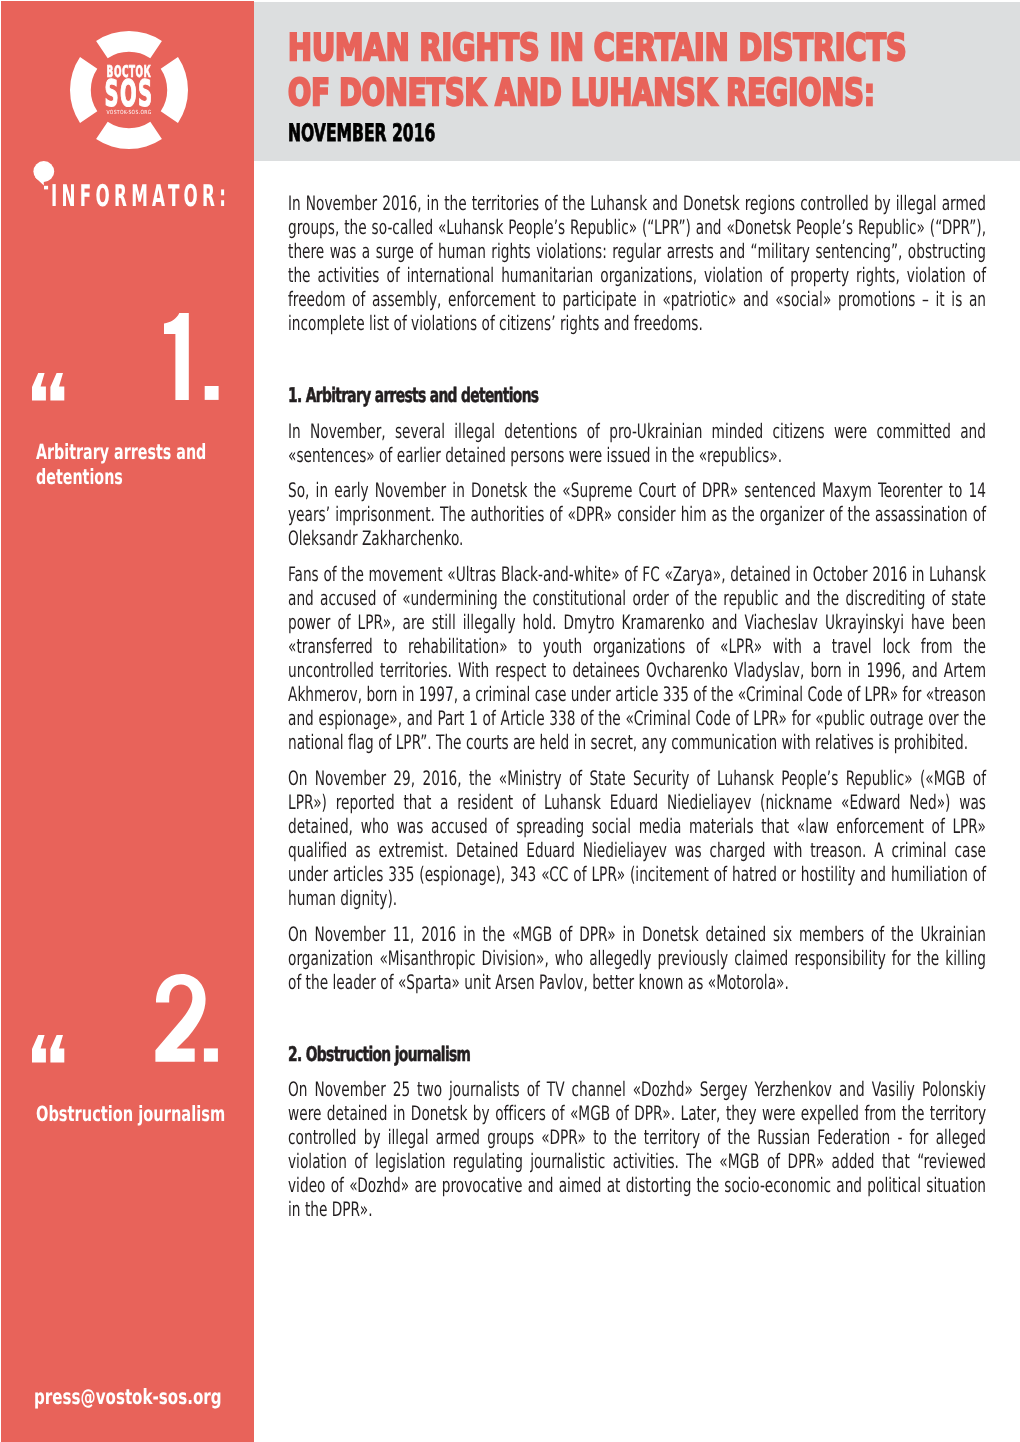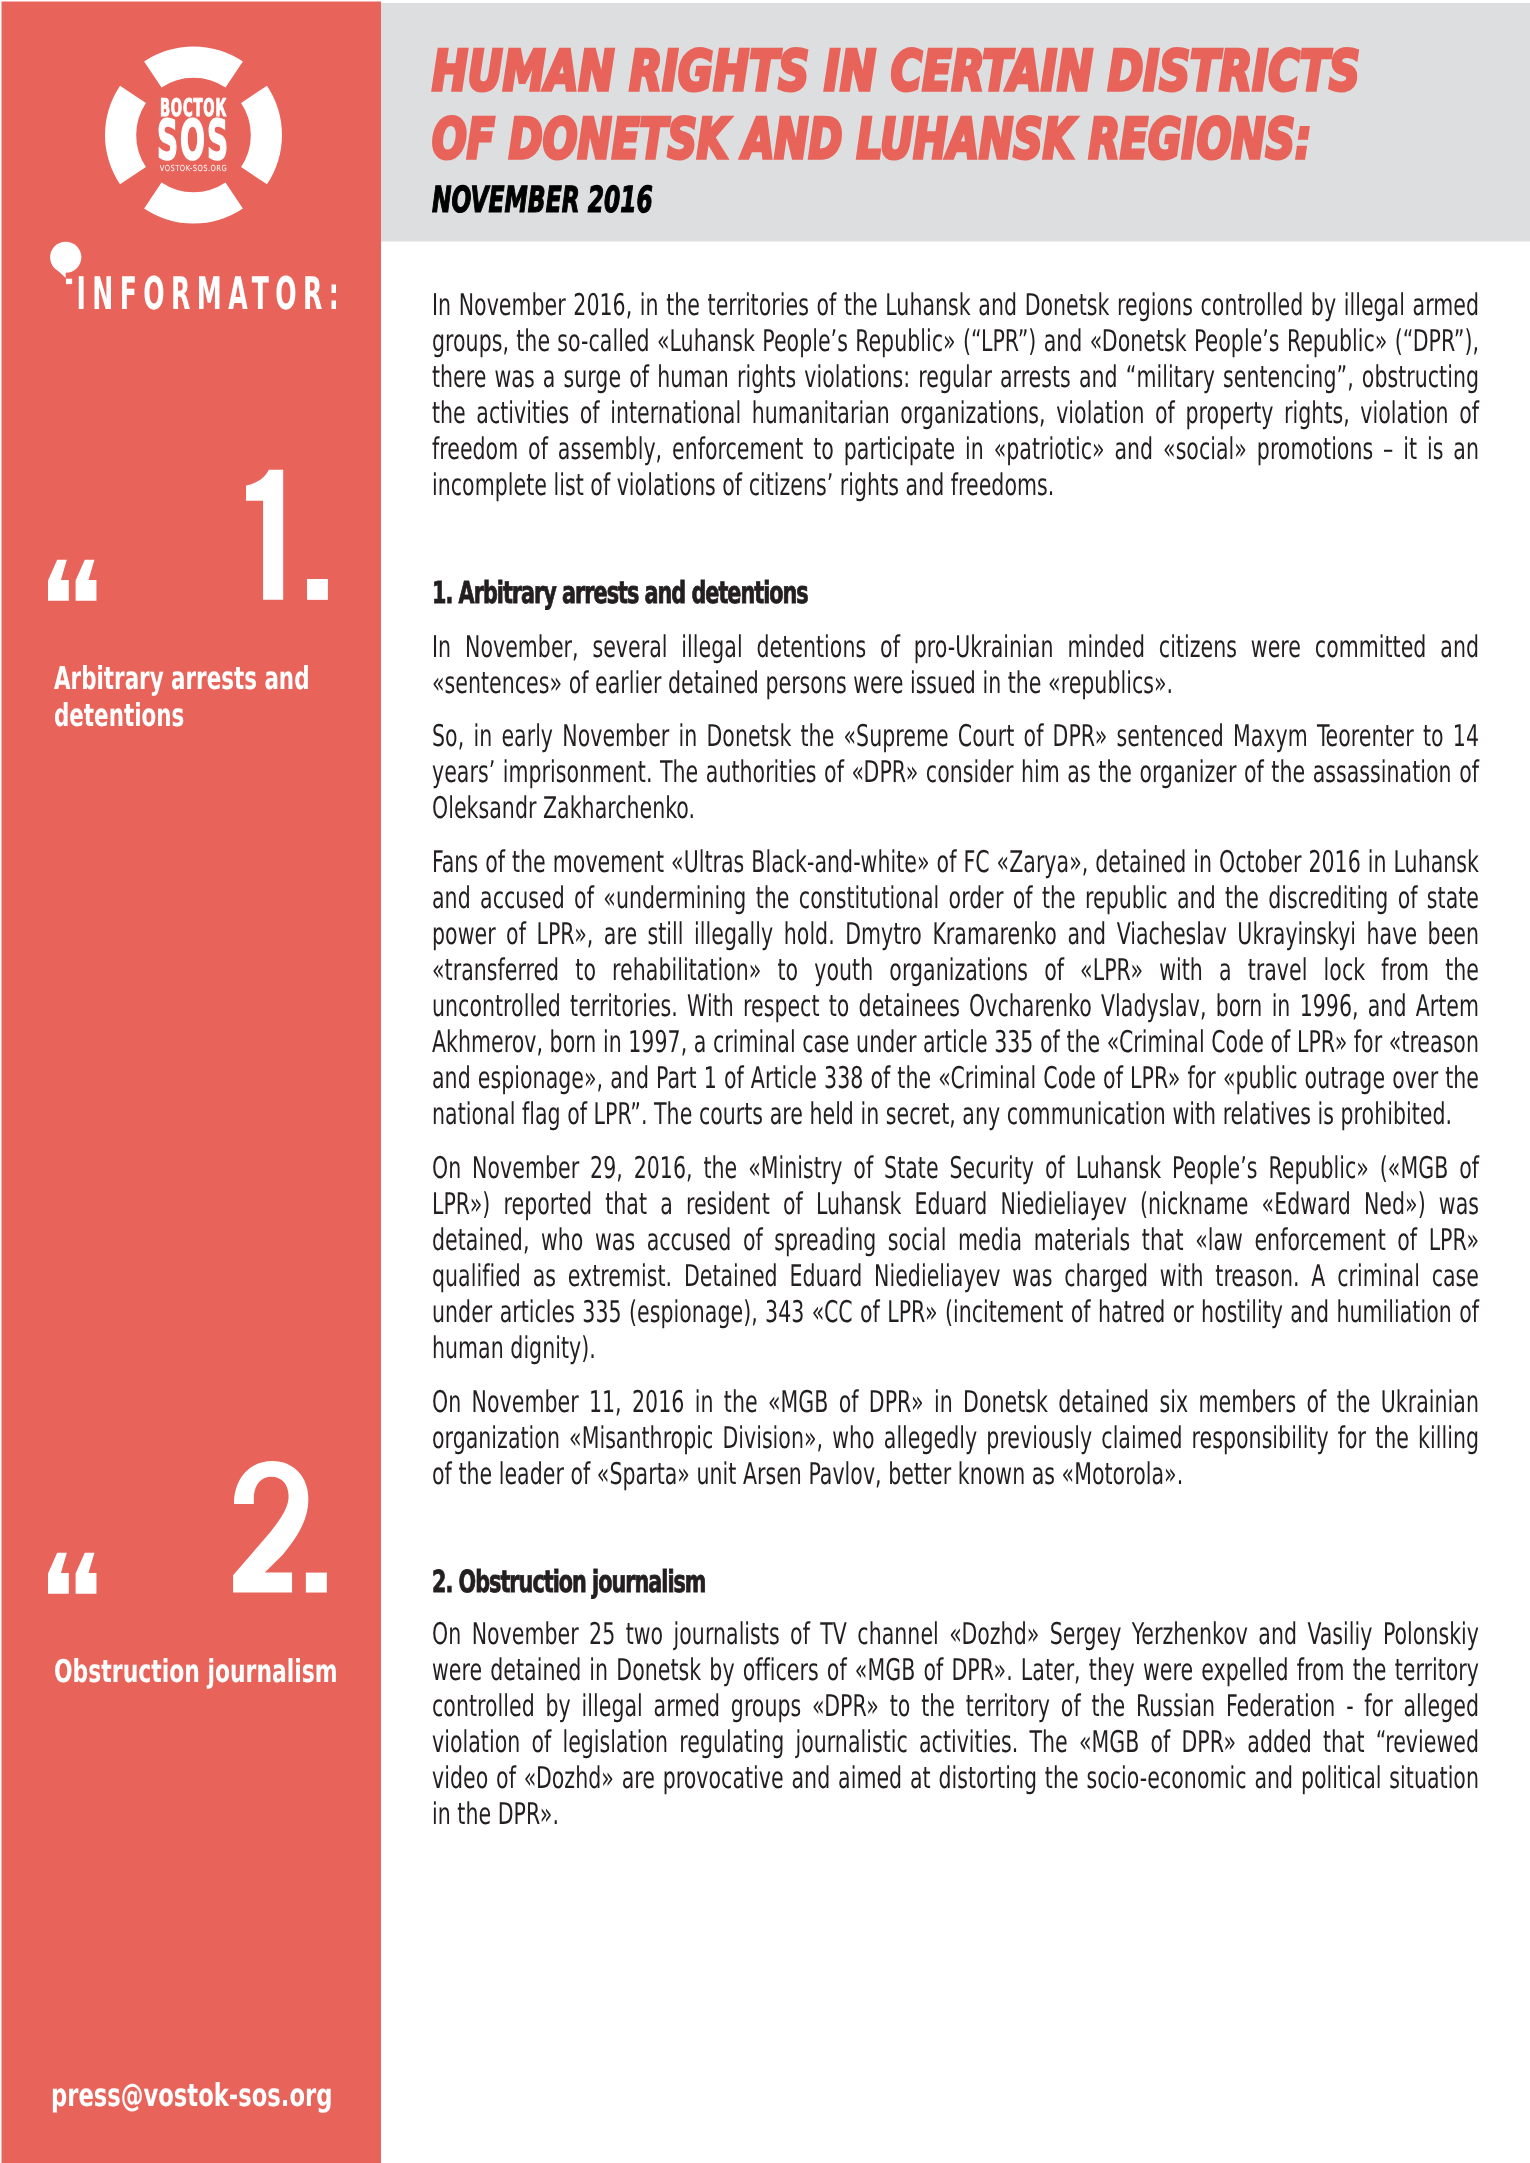--- a/index.html
+++ b/index.html
@@ -26,21 +26,21 @@
   .mark{position:absolute;left:0;width:254px;}
   .quote{position:absolute;}
   .quote svg{display:block;}
   .num{position:absolute;}
   .num svg{display:block;}
   .mlabel{position:absolute;color:#fff;font-weight:bold;font-size:21px;line-height:25px;transform:scaleX(0.762);transform-origin:left top;width:300px;filter:opacity(99.9%);}
 
   .email{position:absolute;left:33px;top:1386px;color:#fff;font-weight:bold;font-size:21px;line-height:21px;transform:scaleX(0.80);transform-origin:left top;white-space:nowrap;filter:opacity(99.9%);}
 
   
-  .header{position:absolute;left:254px;top:1.5px;width:766px;height:159.5px;background:#DCDEDF;font-style:italic;}
+  .header{position:absolute;left:254px;top:1.5px;width:766px;height:159.5px;background:#DCDEDF;}
   .tline{position:absolute;left:34px;color:#E8635A;font-weight:bold;font-size:37px;line-height:40px;white-space:nowrap;transform-origin:left top;filter:opacity(99.9%);-webkit-text-stroke:2.3px #E8635A;}
   .t1{top:26.1px;transform:scaleX(0.858);}
   .t2{top:71.2px;transform:scaleX(0.818);}
   .subtitle{position:absolute;left:34px;top:118.3px;color:#000;font-weight:bold;font-size:24px;line-height:26px;white-space:nowrap;transform:scaleX(0.722);transform-origin:left top;filter:opacity(99.9%);-webkit-text-stroke:0.8px #000;}
 
   
   .col{position:absolute;left:288px;top:191.2px;width:918px;transform:scaleX(0.76035);transform-origin:left top;filter:opacity(99.9%);}
   .col p{margin:0 0 11.8px 0;font-size:20px;line-height:24px;color:#231f20;text-align:justify;letter-spacing:0.03px;}
   .col h3{margin:0 0 11.1px 0;font-size:20.2px;line-height:24px;font-weight:bold;color:#231f20;letter-spacing:-0.85px;-webkit-text-stroke:0.55px #231f20;}
   .sec{margin-top:48.3px;}

